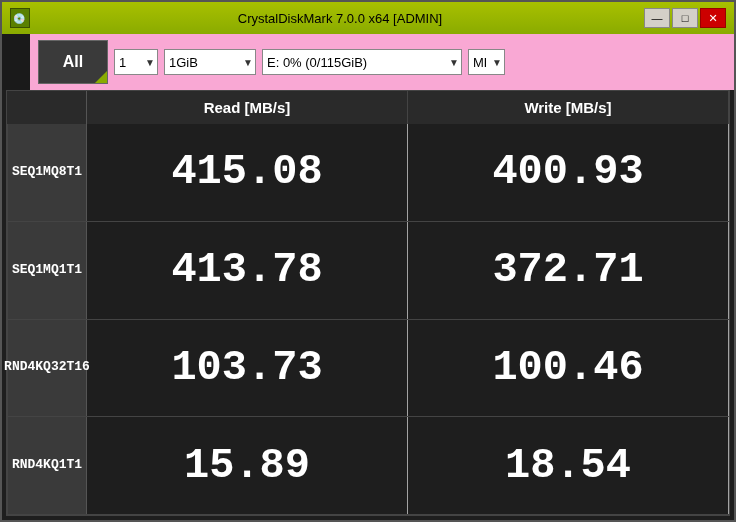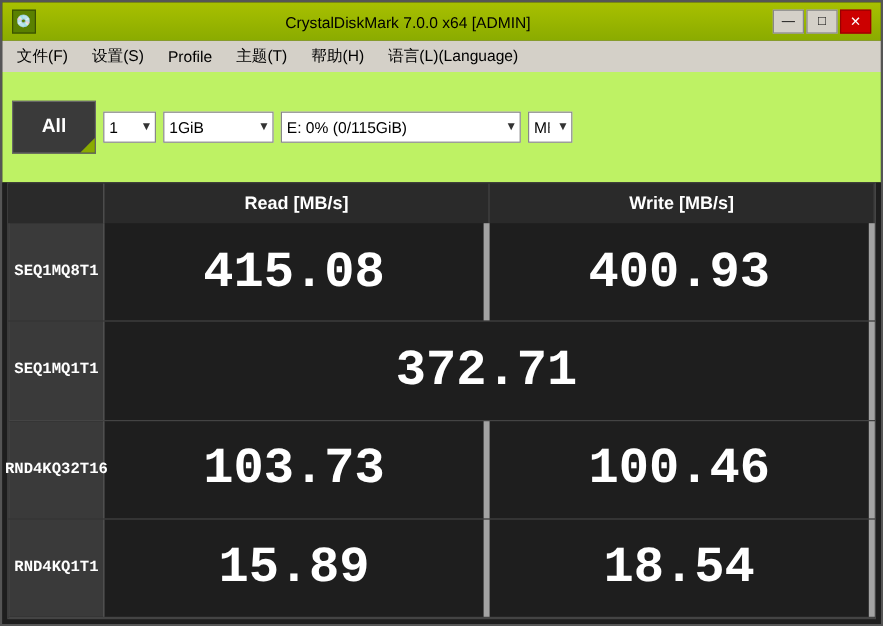--- a/index.html
+++ b/index.html
@@ -88,26 +88,27 @@
 
     .menu-item {
       padding: 2px 8px;
       font-size: 13px;
       color: #000;
       cursor: pointer;
       white-space: nowrap;
     }
 
     .toolbar {
-      background: #bef264;
-      padding: 24px 8px;
+      background: #f9a8d4;
+      padding: 6px 8px;
       display: flex;
       align-items: center;
       gap: 6px;
       flex-shrink: 0;
+      margin-left: 28px;
     }
 
     .all-btn {
       background: #3a3a3a;
       color: #fff;
       border: 1px solid #666;
       width: 70px;
       height: 44px;
       font-size: 16px;
       font-weight: bold;
@@ -202,21 +203,21 @@
     }
 
     .value-cell {
       flex: 1;
       display: flex;
       align-items: center;
       justify-content: center;
       font-size: 42px;
       font-weight: bold;
       color: #fff;
-      border-right: 5px solid #a3a3a3;
+      border-right: 1px solid #a3a3a3;
     }
 
     .value-cell.read {
       color: #ffffff;
     }
 
     .value-cell.write {
       color: #ffffff;
     }
 
@@ -266,28 +267,20 @@
       <span>💿</span>
     </div>
     <div class="title-bar-text">CrystalDiskMark 7.0.0 x64 [ADMIN]</div>
     <div class="title-bar-controls">
       <button class="title-btn">—</button>
       <button class="title-btn">□</button>
       <button class="title-btn close">✕</button>
     </div>
   </div>
 
-  <div class="menu-bar">
-    <div class="menu-item">文件(F)</div>
-    <div class="menu-item">设置(S)</div>
-    <div class="menu-item">Profile</div>
-    <div class="menu-item">主题(T)</div>
-    <div class="menu-item">帮助(H)</div>
-    <div class="menu-item">语言(L)(Language)</div>
-  </div>
 
   <div class="toolbar">
     <button class="all-btn">All</button>
 
     <div class="select-wrapper">
       <select class="toolbar-select select-num">
         <option>1</option>
         <option>3</option>
         <option>5</option>
       </select>
@@ -338,20 +331,21 @@
     </div>
     <div class="value-cell read">415.08</div>
     <div class="value-cell write">400.93</div>
   </div>
           <div class="data-row">
     <div class="label-cell">
       <span>SEQ1M</span>
               <br>
       <span>Q1T1</span>
     </div>
+    <div class="value-cell read">413.78</div>
     <div class="value-cell write">372.71</div>
   </div>
           <div class="data-row">
     <div class="label-cell">
       <span>RND4K</span>
               <br>
       <span>Q32T16</span>
     </div>
     <div class="value-cell read">103.73</div>
     <div class="value-cell write">100.46</div>

